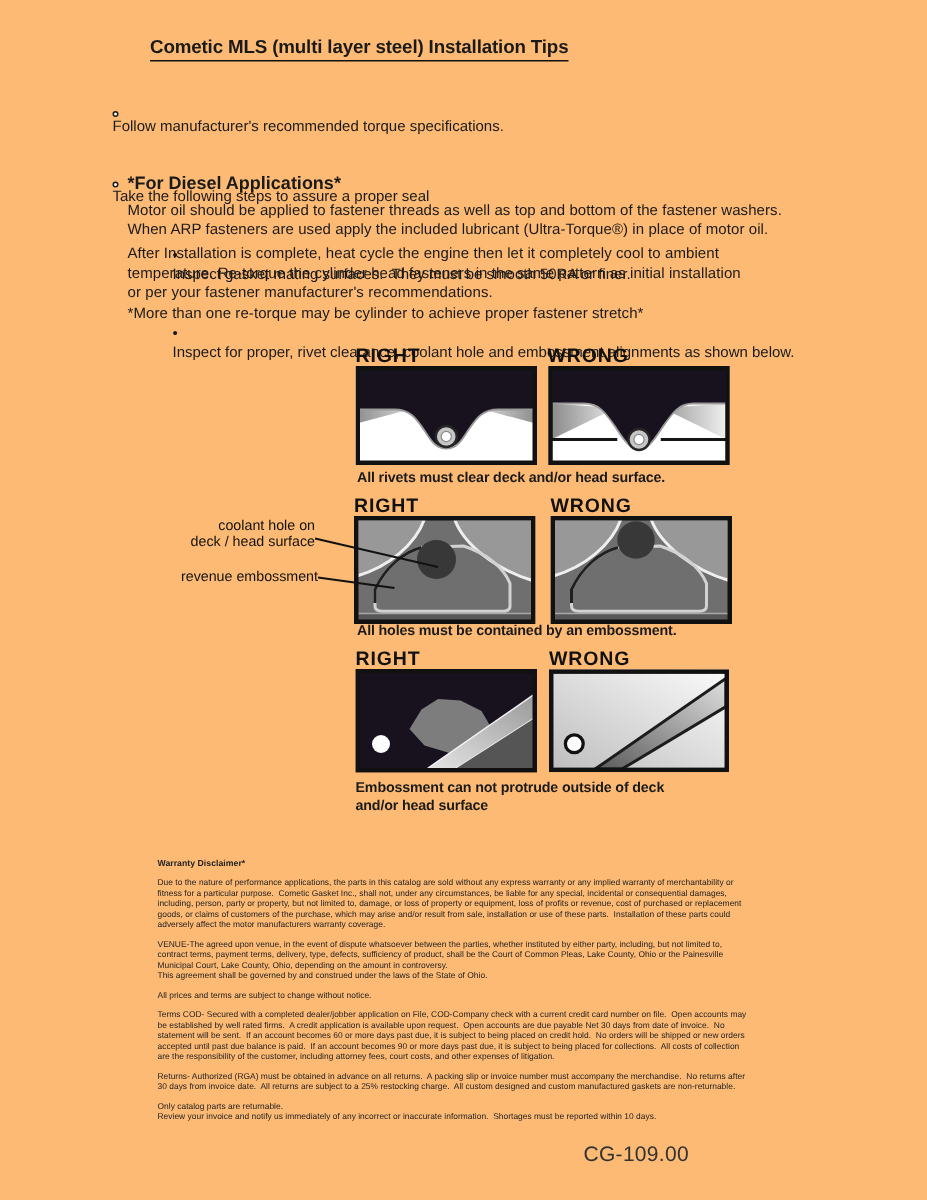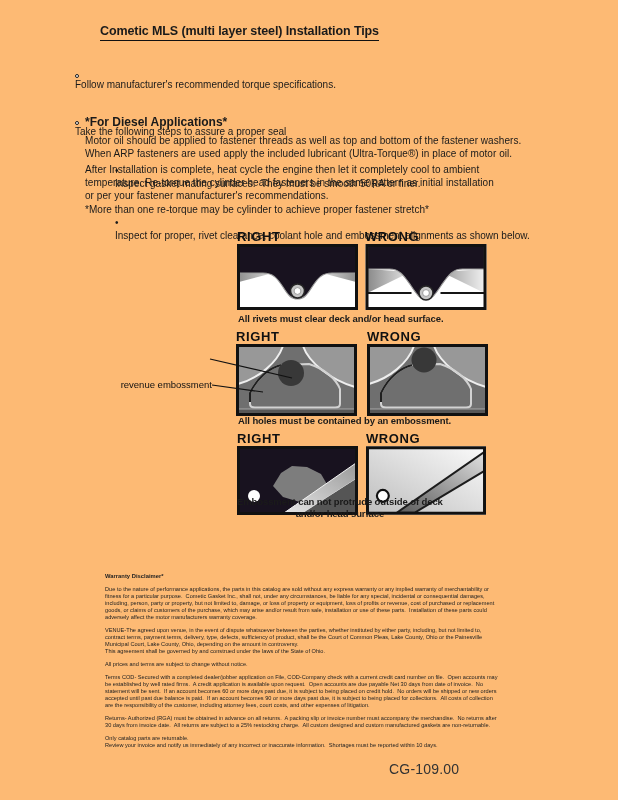--- a/index.html
+++ b/index.html
@@ -33,21 +33,21 @@
 
   .diagram-row { display: flex; }
   .diag-col { display: flex; flex-direction: column; align-items: flex-start; }
   .rw-label { font-size: 13px; font-weight: 600; letter-spacing: 0.6px; height: 15px; color: #111; }
   .row1 { left: 237px; top: 229px; gap: 7px; }
   .row2 { left: 236px; top: 329px; gap: 10px; }
   .row3 { left: 237px; top: 431px; gap: 8px; }
   .caption { font-size: 9.5px; font-weight: bold; letter-spacing: -0.1px; line-height: 11.5px; white-space: pre; }
   .cap1 { left: 238px; top: 313px; }
   .cap2 { left: 238px; top: 415px; }
-  .cap3 { left: 237px; top: 496px; text-align: center; }
+  .cap3 { left: 237px; top: 520px; }
 
   .anno { font-size: 9.5px; line-height: 11px; text-align: right; color: #111; }
   .anno-coolant { left: 98px; top: 345px; width: 112px; white-space: pre; }
   .anno-emboss { left: 98px; top: 379px; width: 114px; }
   .leader-lines { left: 205px; top: 345px; pointer-events: none; z-index: 5; }
 
   .disclaimer { left: 105px; top: 573px; width: 430px; font-size: 5.6px; line-height: 7px; letter-spacing: 0.02px; color: #222; }
   .disclaimer h3 { font-size: 5.8px; font-weight: bold; margin-bottom: 6px; }
   .disclaimer p { white-space: pre; margin-bottom: 6px; }
 
@@ -164,20 +164,22 @@
         <path d="M14,58 L14,49 C21,34 33,24 45,21" fill="none" stroke="#202020" stroke-width="2"></path>
         <circle cx="57" cy="16" r="12.5" fill="#383838"></circle>
         <rect x="2" y="65" width="117" height="5" fill="#575757"></rect>
         <line x1="2" y1="65" x2="119" y2="65" stroke="#a8a8a8" stroke-width="1"></line>
         <rect x="1.5" y="1.5" width="118" height="69" fill="none" stroke="#111111" stroke-width="3"></rect>
       </svg>
     </div>
   </div>
   <div class="abs caption cap2">All holes must be contained by an embossment.</div>
 
+  <div class="abs anno anno-coolant" style="white-space: pre;">coolant hole on
+deck / head surface</div>
   <div class="abs anno anno-emboss">revenue embossment</div>
   <svg class="abs leader-lines" width="110" height="55" viewBox="0 0 110 55">
     <line x1="5" y1="14" x2="87" y2="33" stroke="#111111" stroke-width="1.2"></line>
     <line x1="7" y1="40" x2="58" y2="47" stroke="#111111" stroke-width="1.2"></line>
   </svg>
 
   <div class="abs diagram-row row3">
     <div class="diag-col">
       <div class="rw-label">RIGHT</div>
       <svg width="121" height="69" viewBox="0 0 121 69">

